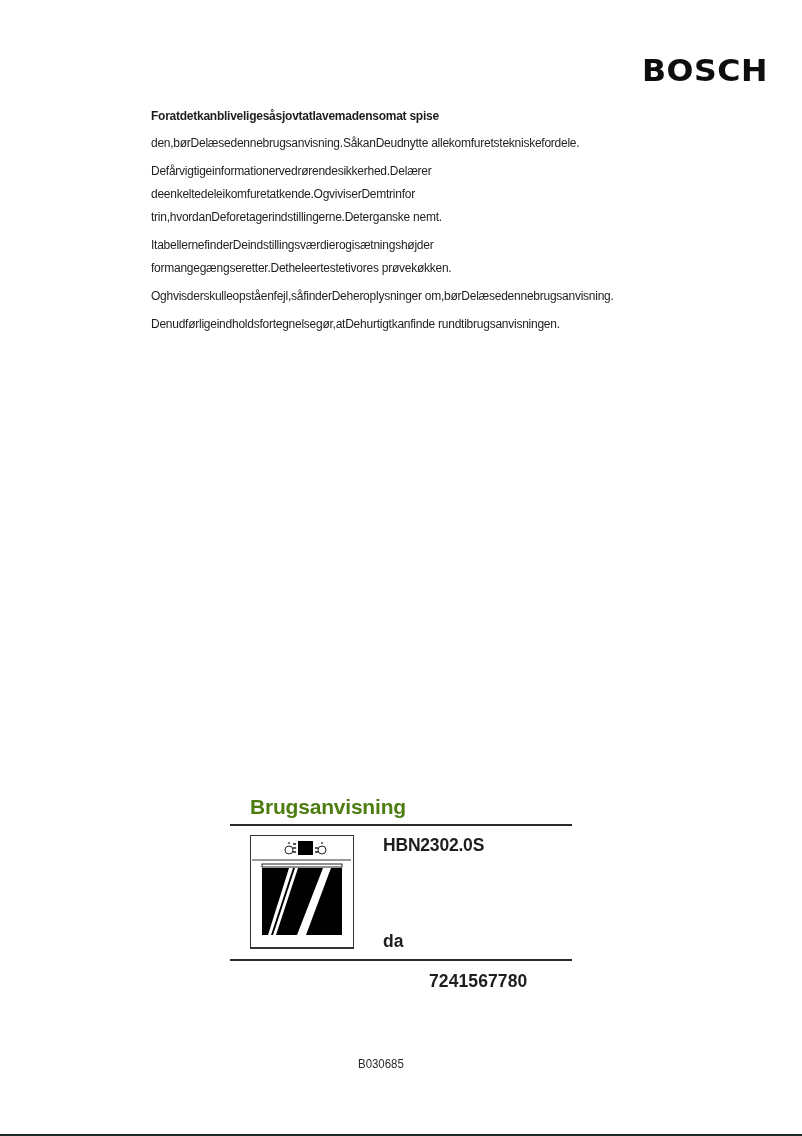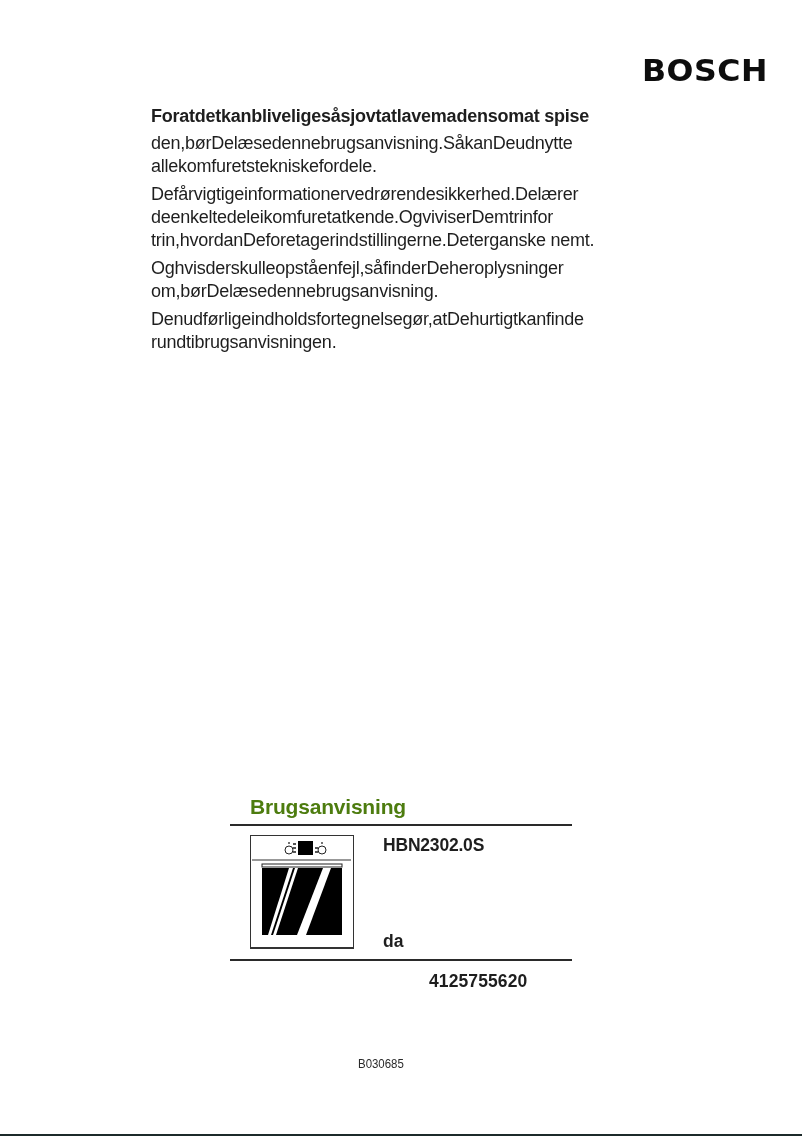--- a/index.html
+++ b/index.html
@@ -26,21 +26,21 @@
       color: #0d0d0d;
       line-height: 40px;
       transform: scaleX(1.02);
       transform-origin: left center;
     }
     .intro {
       position: absolute;
       left: 151px;
       top: 103px;
       width: 470px;
-      font-size: 18px;
+      font-size: 12px;
       line-height: 23px;
       letter-spacing: -0.25px;
     }
     .intro .heading {
       font-weight: bold;
       line-height: 27px;
       margin-bottom: 2px;
     }
     .intro p {
       margin: 0 0 5px 0;
@@ -132,20 +132,21 @@
   </style>
 </head>
 <body>
 
 <div class="logo">BOSCH</div>
 
 <div class="intro">
   <div class="heading">Foratdetkanbliveligesåsjovtatlavemadensomat spise</div>
   <p>den,børDelæsedennebrugsanvisning.SåkanDeudnytte allekomfuretstekniskefordele.</p>
   <p>Defårvigtigeinformationervedrørendesikkerhed.Delærer deenkeltedeleikomfuretatkende.OgviviserDemtrinfor trin,hvordanDeforetagerindstillingerne.Deterganske nemt.</p>
+  <p>ItabellernefinderDeindstillingsværdierogisætningshøjder formangegængseretter.Detheleertestetivores prøvekøkken.</p>
   <p>Oghvisderskulleopståenfejl,såfinderDeheroplysninger om,børDelæsedennebrugsanvisning.</p>
   <p>Denudførligeindholdsfortegnelsegør,atDehurtigtkanfinde rundtibrugsanvisningen.</p>
 </div>
 
 <div class="cover">
   <div class="cover-title">Brugsanvisning</div>
   <div class="rule top"></div>
 
   <div class="oven">
     <svg width="101" height="110" viewBox="0 0 101 110" xmlns="http://www.w3.org/2000/svg">
@@ -169,18 +170,18 @@
 
       <polygon points="38,32 42,32 20,99 17,99" fill="#fff"></polygon>
       <polygon points="44,32 47,32 25,99 22,99" fill="#fff"></polygon>
       <polygon points="72,32 80,32 55,99 46,99" fill="#fff"></polygon>
     </svg>
   </div>
 
   <div class="model">HBN2302.0S</div>
   <div class="lang">da</div>
   <div class="rule bottom"></div>
-  <div class="partno">4125755620</div>
+  <div class="partno">7241567780</div>
 </div>
 
 <div class="doc-code">B030685</div>
 
 <div class="page-edge"></div>
 
 </body></html>

